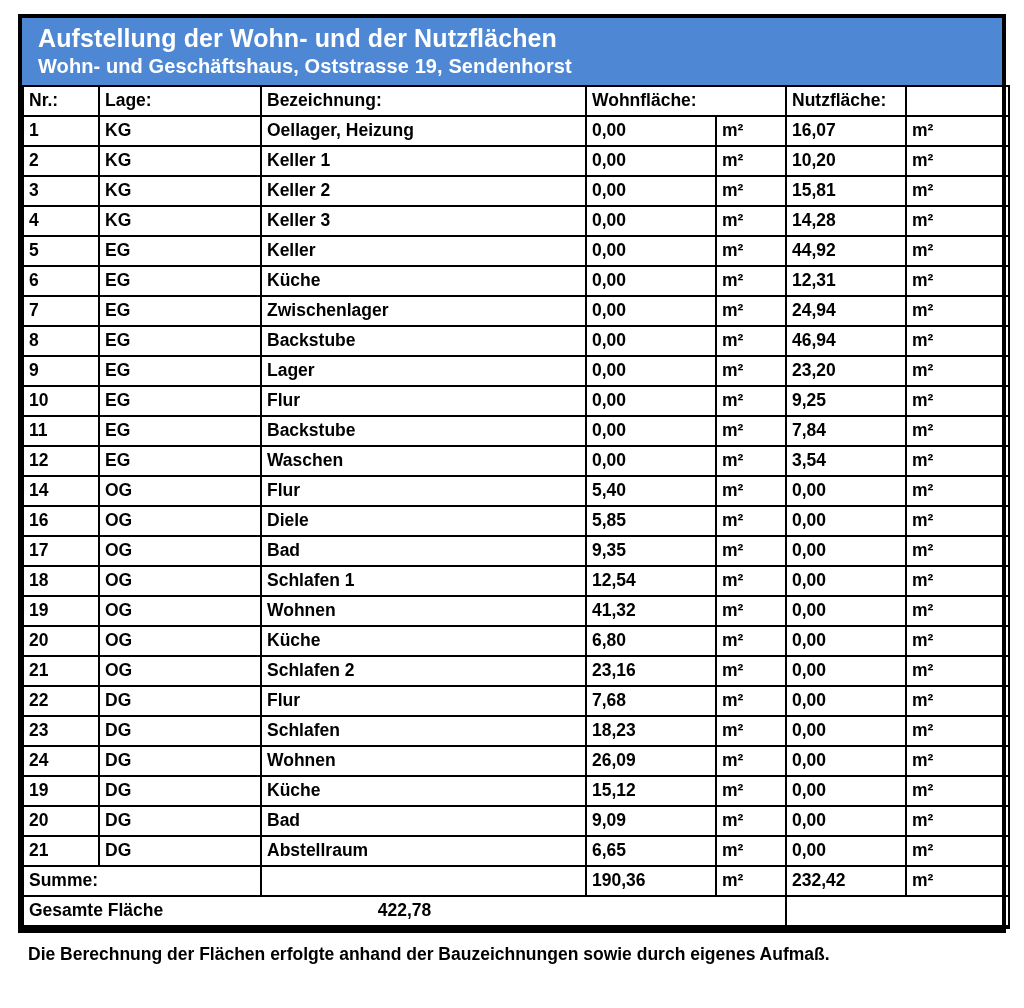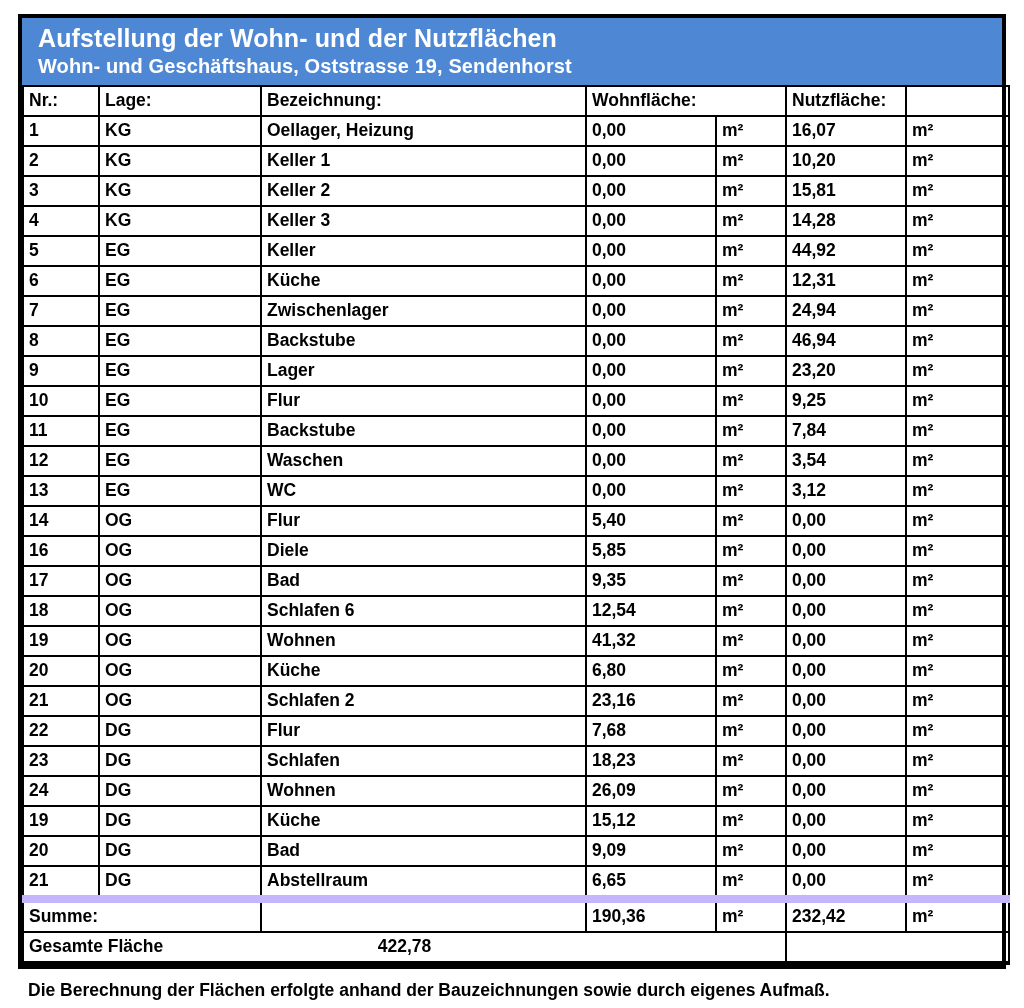--- a/index.html
+++ b/index.html
@@ -84,21 +84,21 @@
   .num      { text-align: right; }
   .unit     { text-align: left; padding-left: 6px; }
   .hdr      { text-align: left; }
   .hdr-empty{ }
 
   
   tr.head td { height: 27px; }
 
   
   tr.sum td {
-    border-top: 8px solid #c4b5fd;
+    border-top: 2px solid #c4b5fd;
   }
   tr.sum td.lbl { text-align: left; }
 
   tr.total td {
     border-bottom: 4px solid #000000;
   }
 
   
   .footnote {
     margin-top: 9px;
@@ -243,29 +243,20 @@
           <tr>
             <td class="num">12</td>
             <td>EG</td>
             <td>Waschen</td>
             <td class="num">0,00</td>
             <td class="unit">m²</td>
             <td class="num">3,54</td>
             <td class="unit">m²</td>
           </tr>
           <tr>
-            <td class="num">13</td>
-            <td>EG</td>
-            <td>WC</td>
-            <td class="num">0,00</td>
-            <td class="unit">m²</td>
-            <td class="num">3,12</td>
-            <td class="unit">m²</td>
-          </tr>
-          <tr>
             <td class="num">14</td>
             <td>OG</td>
             <td>Flur</td>
             <td class="num">5,40</td>
             <td class="unit">m²</td>
             <td class="num">0,00</td>
             <td class="unit">m²</td>
           </tr>
           <tr>
             <td class="num">16</td>
@@ -281,21 +272,21 @@
             <td>OG</td>
             <td>Bad</td>
             <td class="num">9,35</td>
             <td class="unit">m²</td>
             <td class="num">0,00</td>
             <td class="unit">m²</td>
           </tr>
           <tr>
             <td class="num">18</td>
             <td>OG</td>
-            <td>Schlafen 6</td>
+            <td>Schlafen 1</td>
             <td class="num">12,54</td>
             <td class="unit">m²</td>
             <td class="num">0,00</td>
             <td class="unit">m²</td>
           </tr>
           <tr>
             <td class="num">19</td>
             <td>OG</td>
             <td>Wohnen</td>
             <td class="num">41,32</td>

